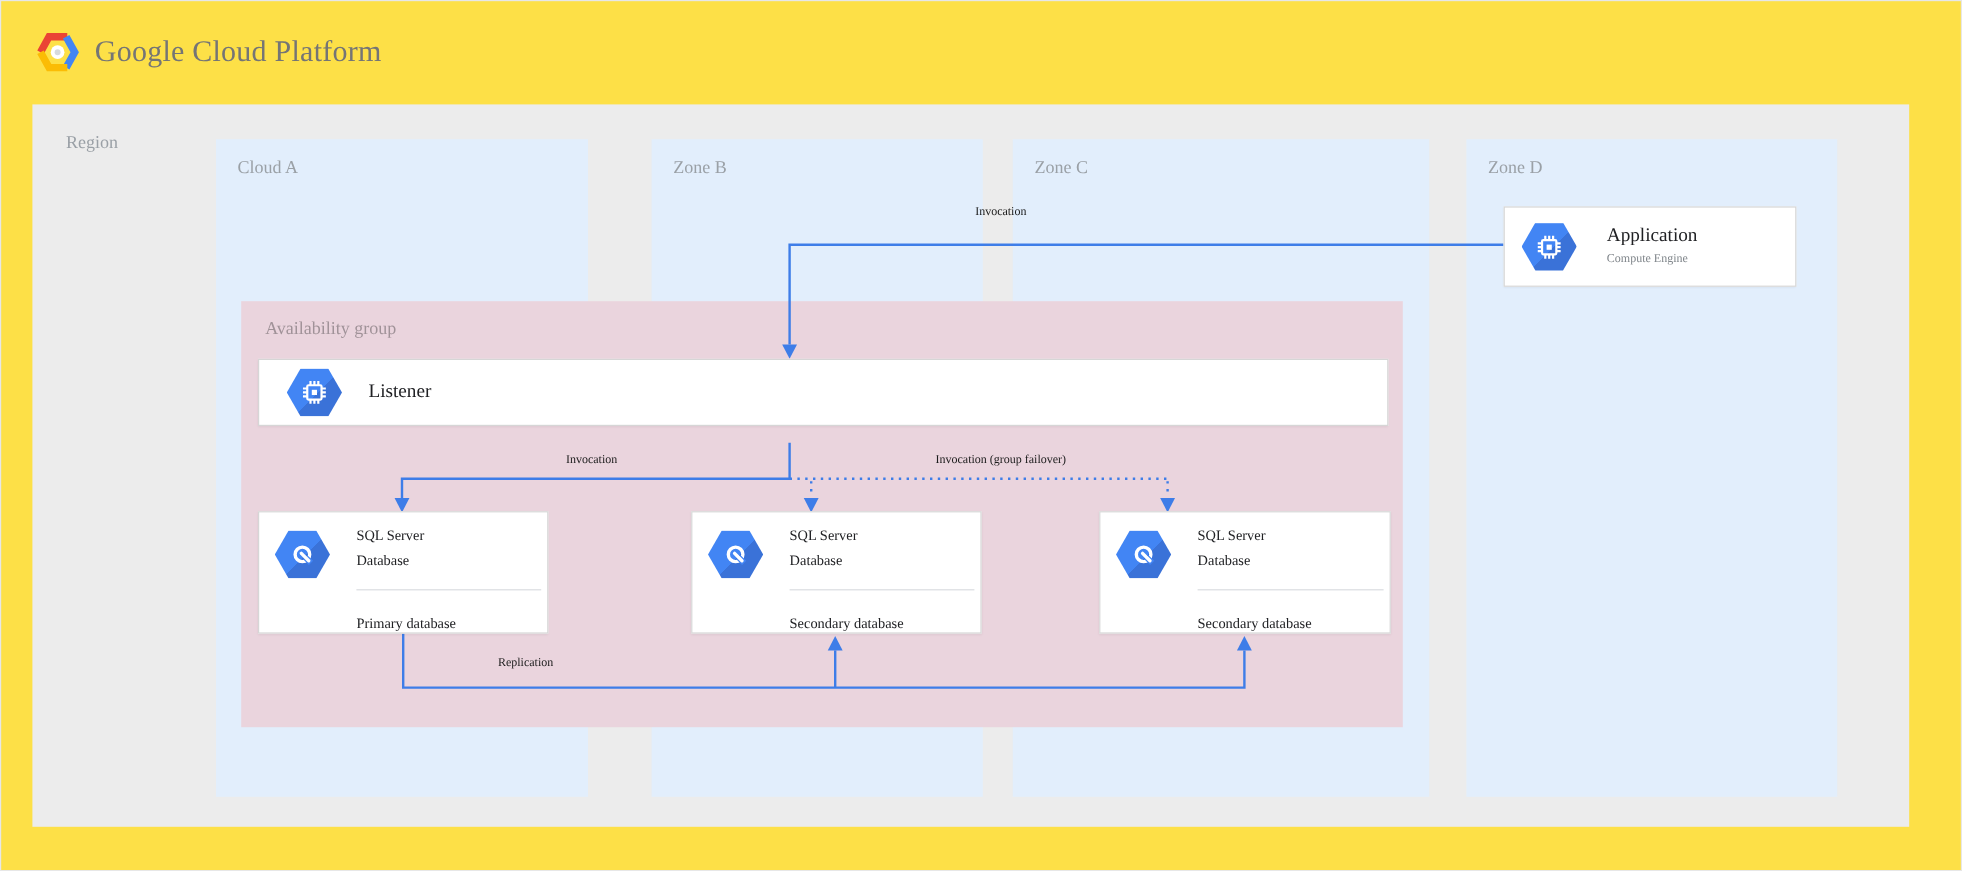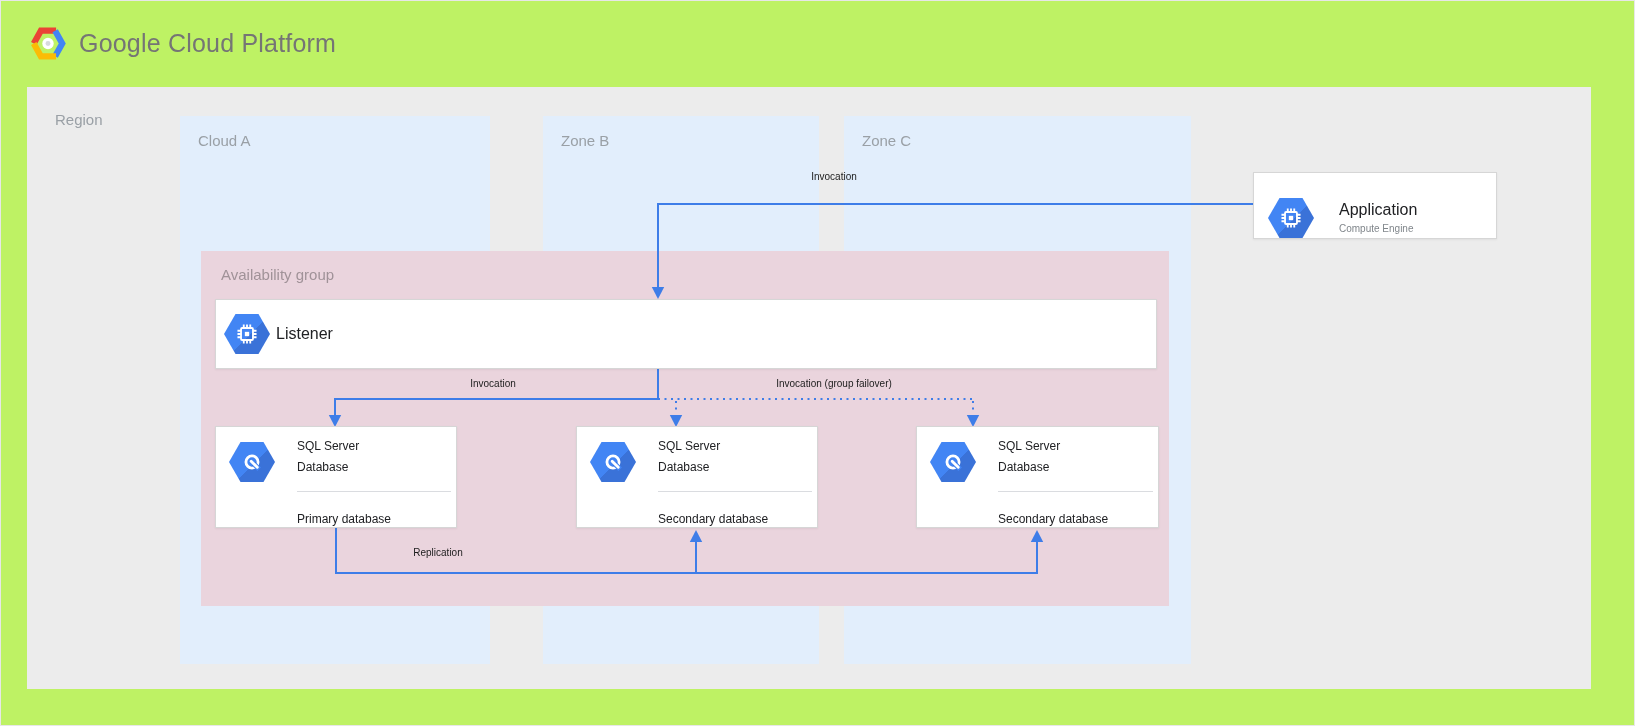--- a/index.html
+++ b/index.html
@@ -3,43 +3,43 @@
 <meta charset="utf-8">
 <style>
   :root{
     --accent-blue:#3e7de8; --icon-blue:#4285f4; --zone-blue:#e2eefc;
     --availability-pink:#ead4dd; --region-gray:#ececec;
     --logo-red:#ea4335; --logo-yellow:#fbbc05;
   }
   html,body{margin:0;padding:0;background:#fff;}
   .canvas{
     position:relative;width:1635px;height:726px;box-sizing:border-box;
-    background:#bef264;border:1px solid #e7e7e7;overflow:hidden;
-    font-family:Liberation Sans, sans-serif;color:#202124;
+    background:#fde047;border:1px solid #e7e7e7;overflow:hidden;
+    font-family:Liberation Serif, serif;color:#202124;
   }
   
   .brand{position:absolute;left:28px;top:26px;display:flex;align-items:center;gap:12px;}
   .brand-text{font-size:25px;color:#757575;letter-spacing:.2px;}
   
   .region{position:absolute;left:26px;top:86px;width:1564px;height:602px;background:var(--region-gray);}
   .region-label,.zone-label,.ag-label{font-size:15px;color:#9aa0a6;position:absolute;white-space:nowrap;}
   .region-label{left:28px;top:24px;}
   .zone{position:absolute;top:115px;height:548px;background:var(--zone-blue);}
   .zone-label{left:18px;top:16px;}
   .zone-a{left:179px;width:310px;} .zone-b{left:542px;width:276px;}
   .zone-c{left:843px;width:347px;} .zone-d{left:1221px;width:309px;}
   .availability{position:absolute;left:200px;top:250px;width:968px;height:355px;background:var(--availability-pink);}
   .ag-label{left:20px;top:15px;color:#a09298;}
   
   .node{position:absolute;background:#fff;border:1px solid #d6d6d6;box-shadow:0 1px 2px rgba(0,0,0,.06);box-sizing:border-box;}
   .hex{flex:0 0 auto;width:46px;height:40px;display:flex;align-items:center;justify-content:center;
        clip-path:polygon(25% 0%,75% 0%,100% 50%,75% 100%,25% 100%,0% 50%);
        background:linear-gradient(135deg,var(--icon-blue) 54%,#3a72d8 54%);}
-  .listener-node{left:214px;top:298px;width:942px;height:70px;display:flex;align-items:center;gap:6px;padding-left:8px;}
-  .app-node{left:1252px;top:171px;width:244px;height:67px;display:flex;align-items:flex-end;gap:25px;padding-left:14px;}
+  .listener-node{left:214px;top:298px;width:942px;height:56px;display:flex;align-items:center;gap:22px;padding-left:23px;}
+  .app-node{left:1252px;top:171px;width:244px;height:67px;display:flex;align-items:center;gap:25px;padding-left:14px;}
   .node-title{font-size:16px;color:#202124;line-height:20px;}
   .node-sub{font-size:10px;color:#80868b;line-height:18px;}
   .db-node{width:242px;height:102px;top:425px;}
   .db1{left:214px;} .db2{left:575px;} .db3{left:915px;width:243px;}
   .db-icon{position:absolute;left:13px;top:15px;}
   .db-title{position:absolute;left:81px;top:9px;font-size:12px;line-height:21px;color:#202124;}
   .db-divider{position:absolute;left:81px;right:5px;top:64px;height:1px;background:#dadce0;}
   .db-sub{position:absolute;left:81px;top:85px;font-size:12px;color:#202124;}
   
   .edges{position:absolute;inset:0;width:1635px;height:726px;pointer-events:none;}
@@ -73,20 +73,23 @@
   </div>
 
   <div class="zone zone-a">
     <span class="zone-label">Cloud A</span>
   </div>
   <div class="zone zone-b">
     <span class="zone-label">Zone B</span>
   </div>
   <div class="zone zone-c">
     <span class="zone-label">Zone C</span>
+  </div>
+  <div class="zone zone-d">
+    <span class="zone-label">Zone D</span>
   </div>
 
   <div class="availability">
     <span class="ag-label">Availability group</span>
   </div>
 
   <svg class="edges">
 
     <path class="edge" d="M1252 203 H657 V286"></path>
     <polygon class="arrow" points="657,298 650.8,286 663.2,286"></polygon>

